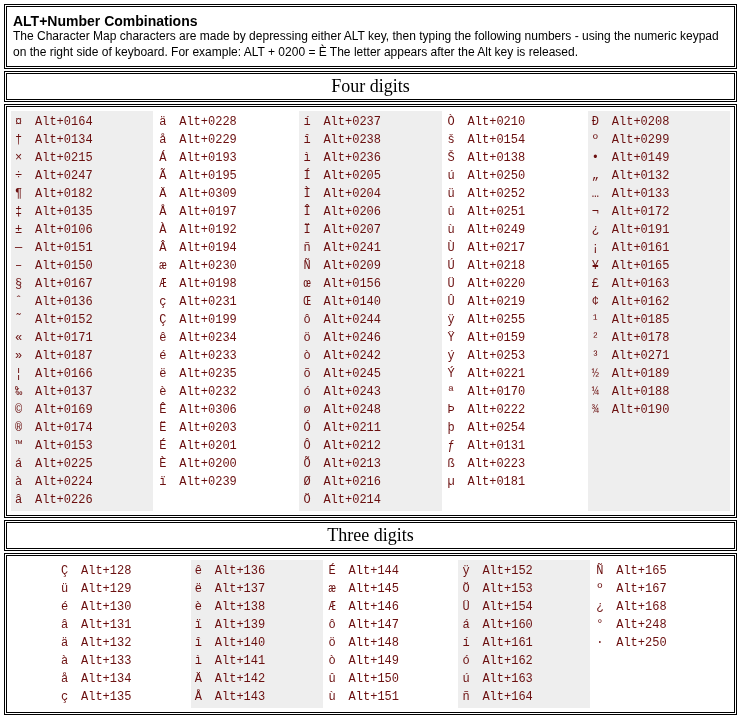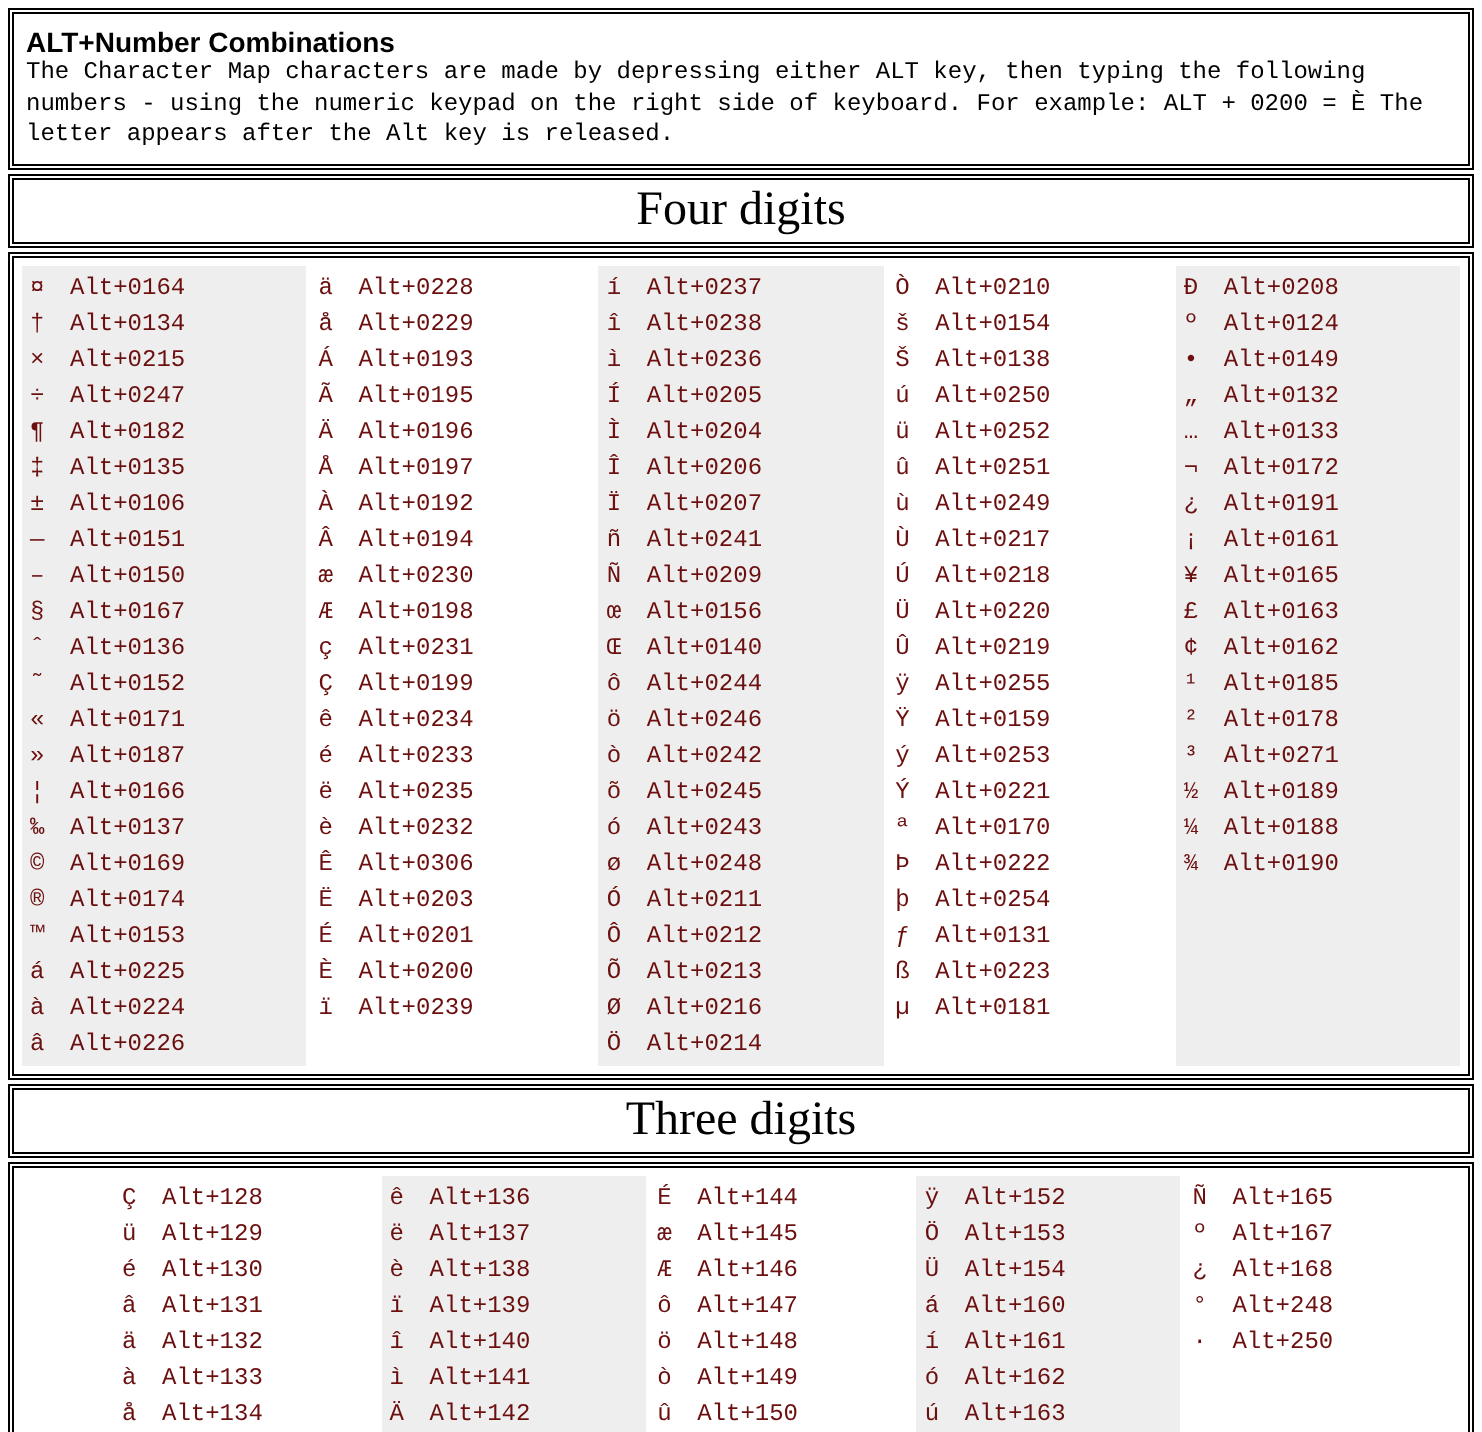--- a/index.html
+++ b/index.html
@@ -11,24 +11,24 @@
   .box {
     border: 3px double #000;
     margin-bottom: 2px;
   }
   .box.header { padding: 6px; }
   .title {
     font-weight: bold;
     font-size: 14px;
     margin-bottom: 0;
   }
-  .desc { line-height: 1.3; font-family: Liberation Mono, monospace; }
+  .desc { line-height: 1.3; }
   .sectionhead {
     text-align: center;
-    font-size: 24px;
+    font-size: 18px;
     padding: 2px;
     font-family: Georgia, serif;
   }
   .cols {
     display: flex;
     padding: 4px;
     gap: 2px;
   }
   .col {
     flex: 1;
@@ -80,21 +80,21 @@
         <div class="row"><span class="ch">™</span><span>Alt+0153</span></div>
         <div class="row"><span class="ch">á</span><span>Alt+0225</span></div>
         <div class="row"><span class="ch">à</span><span>Alt+0224</span></div>
         <div class="row"><span class="ch">â</span><span>Alt+0226</span></div>
       </div>
     <div class="col" id="c4-2">
         <div class="row"><span class="ch">ä</span><span>Alt+0228</span></div>
         <div class="row"><span class="ch">å</span><span>Alt+0229</span></div>
         <div class="row"><span class="ch">Á</span><span>Alt+0193</span></div>
         <div class="row"><span class="ch">Ã</span><span>Alt+0195</span></div>
-        <div class="row"><span class="ch">Ä</span><span>Alt+0196</span></div>
+        <div class="row"><span class="ch">Ä</span><span>Alt+0309</span></div>
         <div class="row"><span class="ch">Å</span><span>Alt+0197</span></div>
         <div class="row"><span class="ch">À</span><span>Alt+0192</span></div>
         <div class="row"><span class="ch">Â</span><span>Alt+0194</span></div>
         <div class="row"><span class="ch">æ</span><span>Alt+0230</span></div>
         <div class="row"><span class="ch">Æ</span><span>Alt+0198</span></div>
         <div class="row"><span class="ch">ç</span><span>Alt+0231</span></div>
         <div class="row"><span class="ch">Ç</span><span>Alt+0199</span></div>
         <div class="row"><span class="ch">ê</span><span>Alt+0234</span></div>
         <div class="row"><span class="ch">é</span><span>Alt+0233</span></div>
         <div class="row"><span class="ch">ë</span><span>Alt+0235</span></div>
@@ -147,21 +147,21 @@
         <div class="row"><span class="ch">Ý</span><span>Alt+0221</span></div>
         <div class="row"><span class="ch">ª</span><span>Alt+0170</span></div>
         <div class="row"><span class="ch">Þ</span><span>Alt+0222</span></div>
         <div class="row"><span class="ch">þ</span><span>Alt+0254</span></div>
         <div class="row"><span class="ch">ƒ</span><span>Alt+0131</span></div>
         <div class="row"><span class="ch">ß</span><span>Alt+0223</span></div>
         <div class="row"><span class="ch">µ</span><span>Alt+0181</span></div>
       </div>
     <div class="col shade" id="c4-5">
         <div class="row"><span class="ch">Ð</span><span>Alt+0208</span></div>
-        <div class="row"><span class="ch">º</span><span>Alt+0124</span></div>
+        <div class="row"><span class="ch">º</span><span>Alt+0299</span></div>
         <div class="row"><span class="ch">•</span><span>Alt+0149</span></div>
         <div class="row"><span class="ch">„</span><span>Alt+0132</span></div>
         <div class="row"><span class="ch">…</span><span>Alt+0133</span></div>
         <div class="row"><span class="ch">¬</span><span>Alt+0172</span></div>
         <div class="row"><span class="ch">¿</span><span>Alt+0191</span></div>
         <div class="row"><span class="ch">¡</span><span>Alt+0161</span></div>
         <div class="row"><span class="ch">¥</span><span>Alt+0165</span></div>
         <div class="row"><span class="ch">£</span><span>Alt+0163</span></div>
         <div class="row"><span class="ch">¢</span><span>Alt+0162</span></div>
         <div class="row"><span class="ch">¹</span><span>Alt+0185</span></div>

